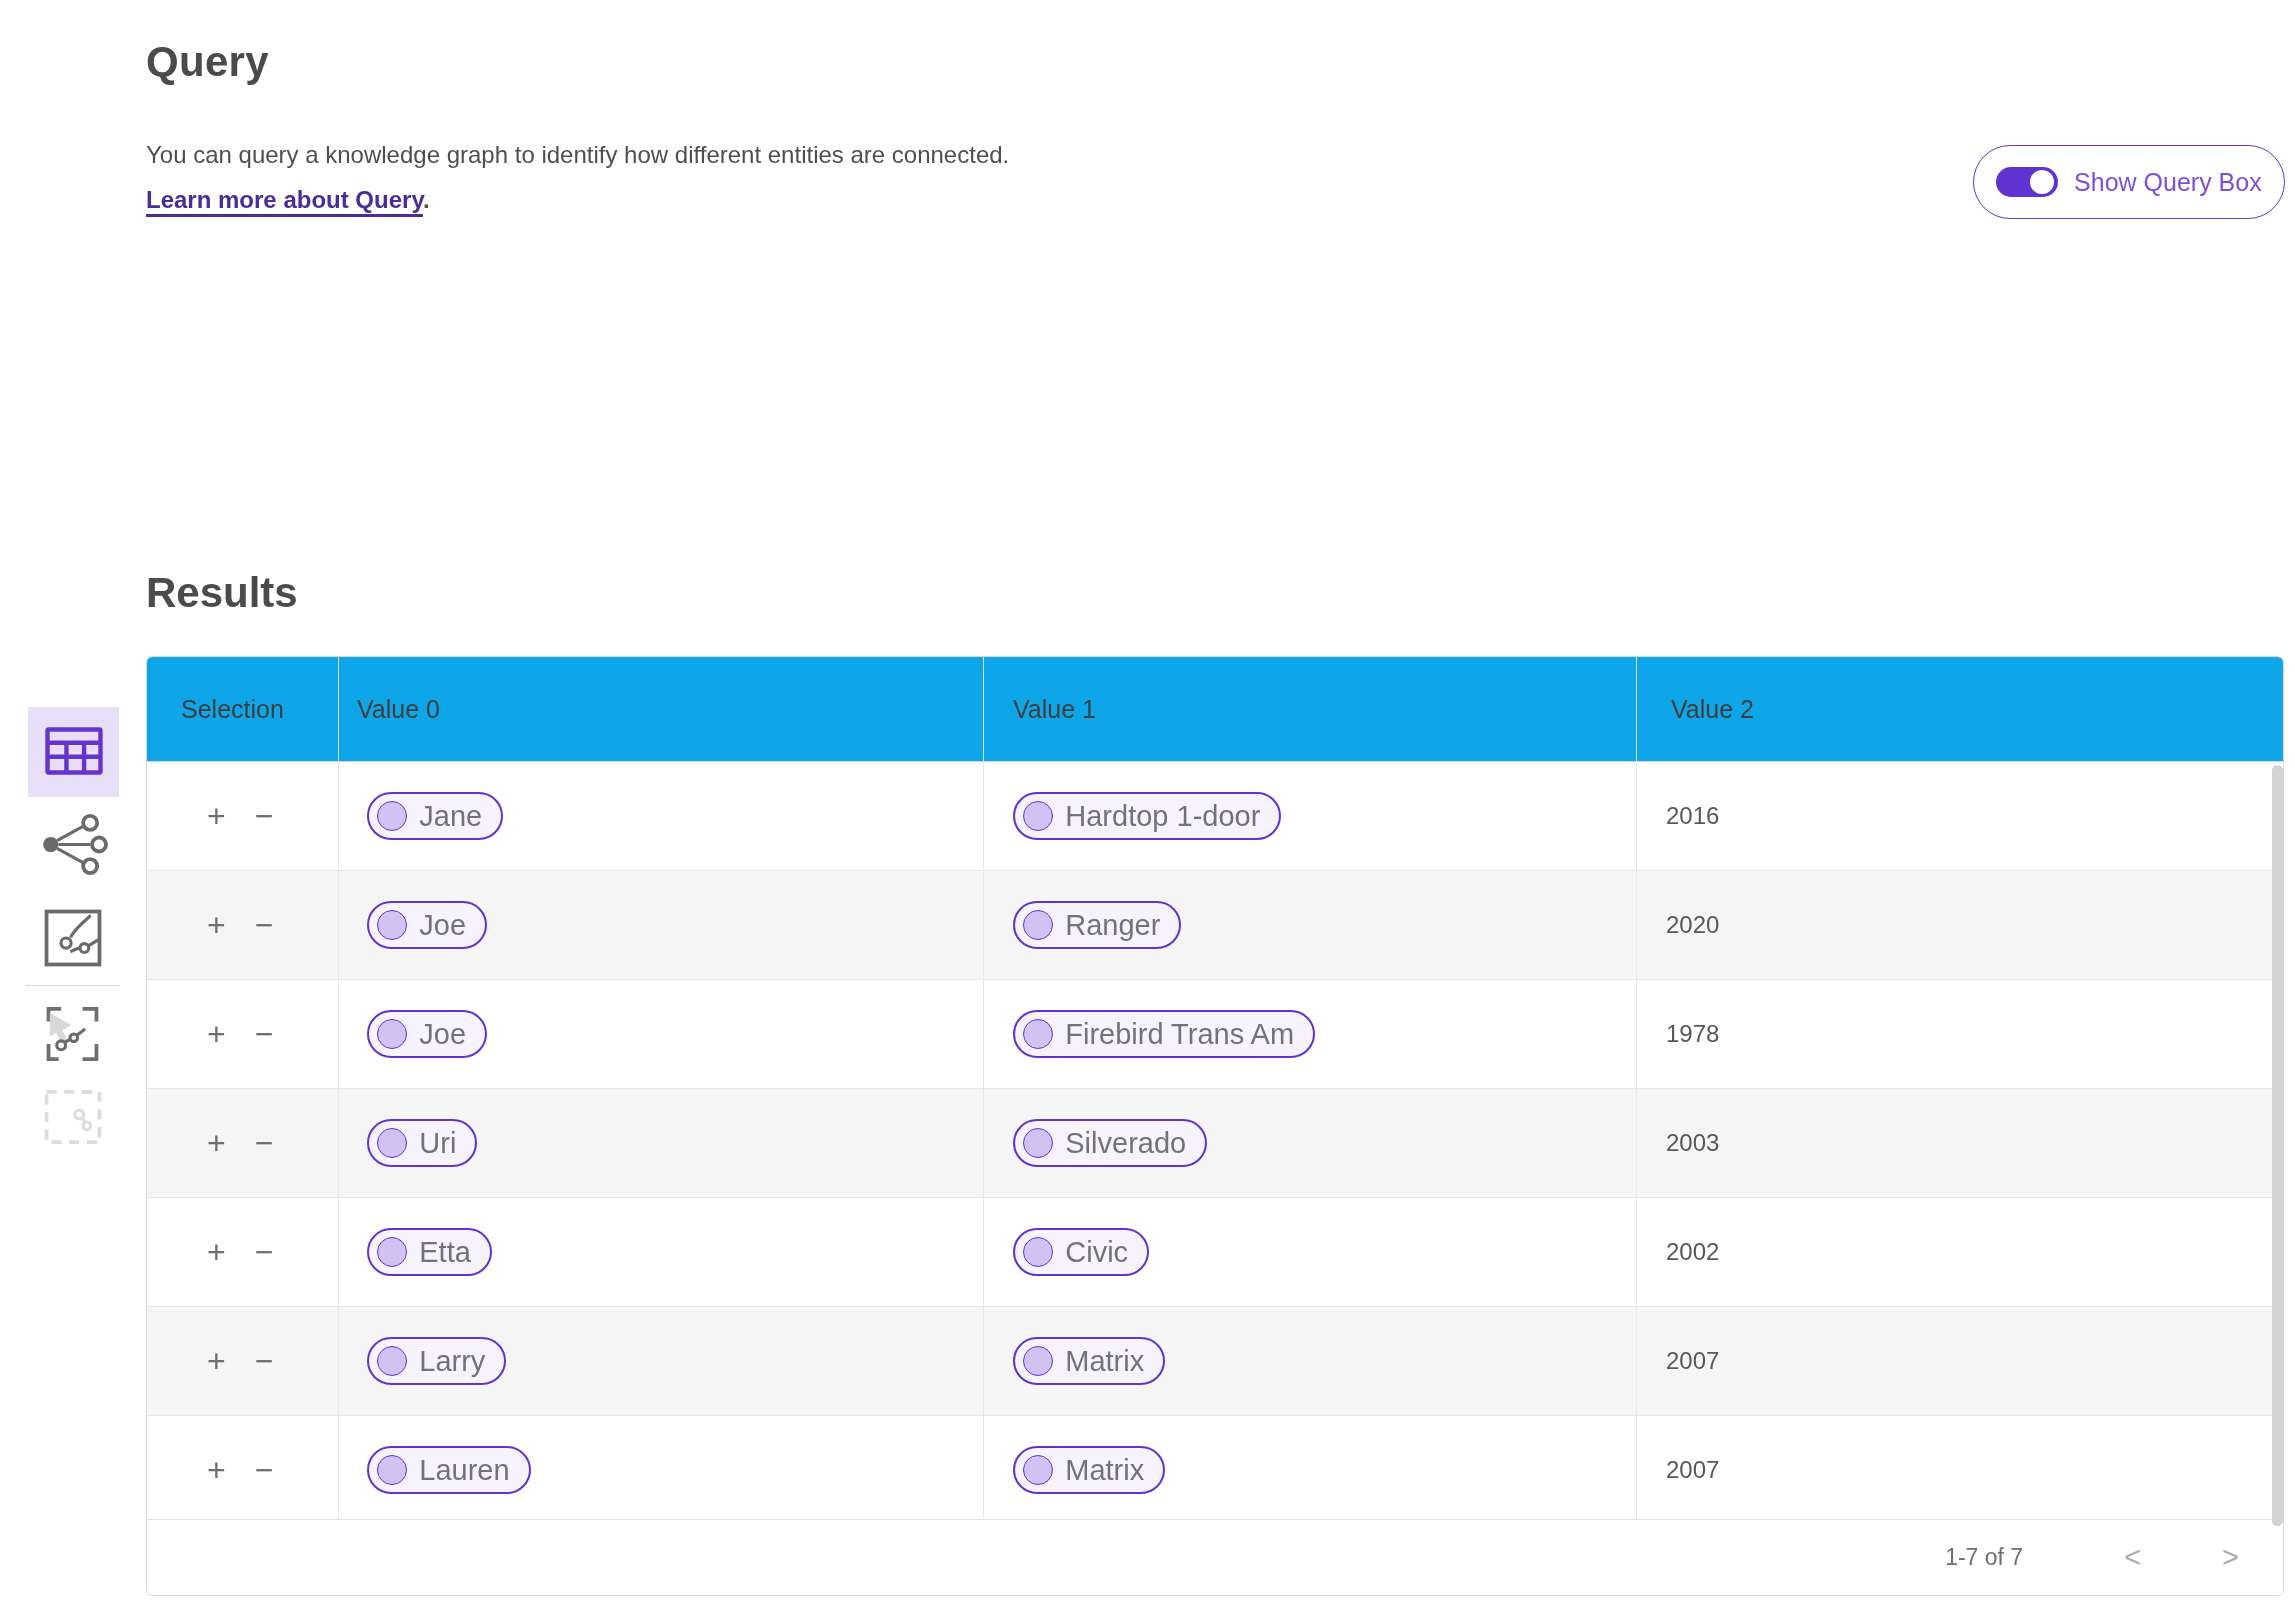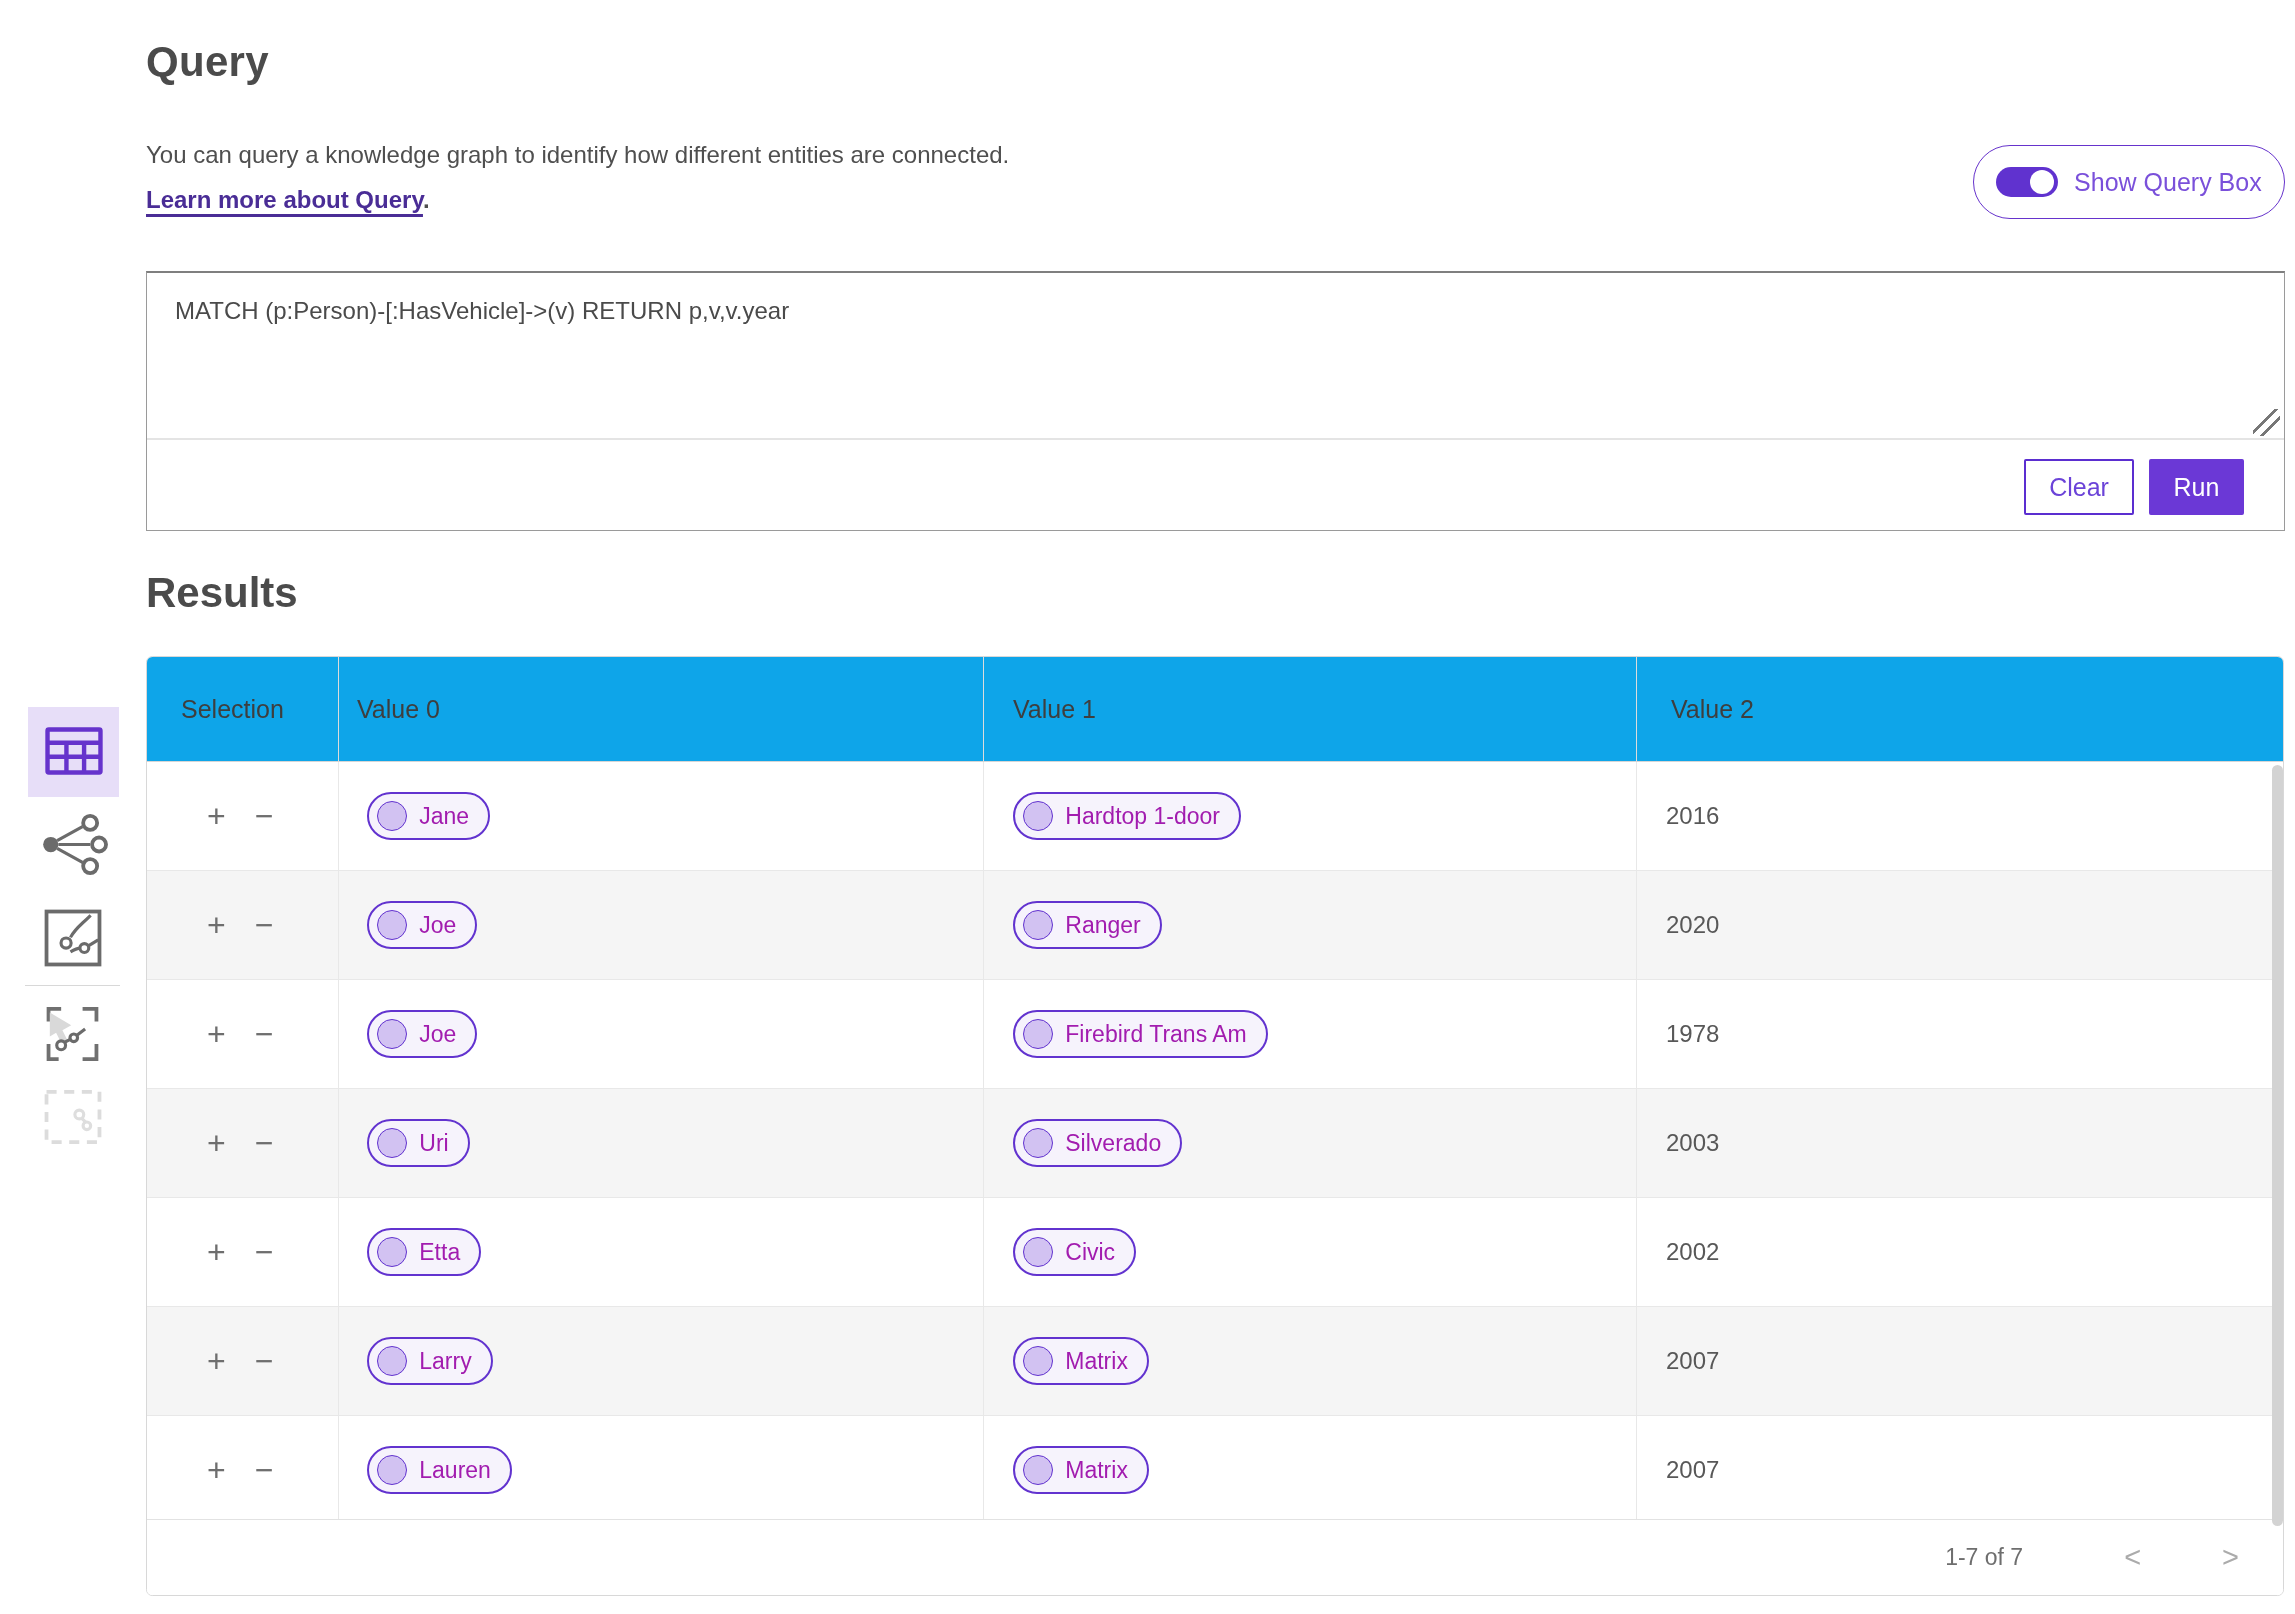--- a/index.html
+++ b/index.html
@@ -111,21 +111,21 @@
 
   .pill {
     display:inline-flex; align-items:center; height:48px;
     border:2.5px solid #6233cf; border-radius:633px; background:#f6f3fc;
     padding:0 19px 0 7.6px; gap:12.7px; box-sizing:border-box; cursor:pointer;
   }
   .pill .circ {
     width:30px; height:30px; border-radius:50%; background:#d2c2f2;
     border:1.9px solid #6233cf; box-sizing:border-box; flex:0 0 auto;
   }
-  .pill .lbl { font-size:23px; color:#a21caf; white-space:nowrap; }
+  .pill .lbl { font-size:29px; color:#737373; white-space:nowrap; }
 
   .t-footer {
     position:absolute; left:0; right:0; bottom:0; height:75px;
     border-top:1.3px solid #e2e2e2; background:#fff;
     display:flex; align-items:center; justify-content:flex-end; padding-right:44px;
   }
   .range { font-size:23px; color:#6e6e6e; margin-right:101px; }
   .chev { font-size:29px; color:#ababab; cursor:pointer; line-height:1; }
   .chev.prev { margin-right:81px; }
 
@@ -208,27 +208,20 @@
     <span class="link-text">Learn more about Query</span><span class="link-dot">.</span>
   </p>
 
   <div class="show-pill">
     <span class="switch">
       <span class="knob"></span>
     </span>
     <span class="show-label">Show Query Box</span>
   </div>
 
-  <div class="query-panel">
-    <div class="query-text">MATCH (p:Person)-[:HasVehicle]-&gt;(v) RETURN p,v,v.year</div>
-    <div class="resize-handle"></div>
-    <div class="panel-sep"></div>
-    <button class="btn btn-clear">Clear</button>
-    <button class="btn btn-run">Run</button>
-  </div>
 
   <h2 class="results-title">Results</h2>
 
   <div class="rtable">
     <div class="thead">
       <div class="th c-sel">Selection</div>
       <div class="th c-v0">Value 0</div>
       <div class="th c-v1">Value 1</div>
       <div class="th c-v2">Value 2</div>
     </div>

